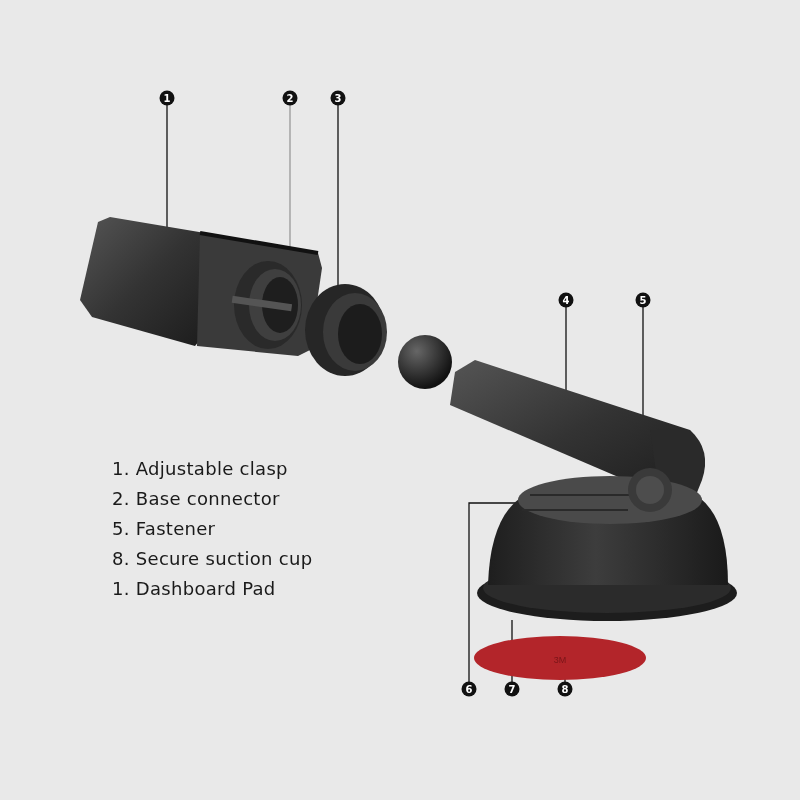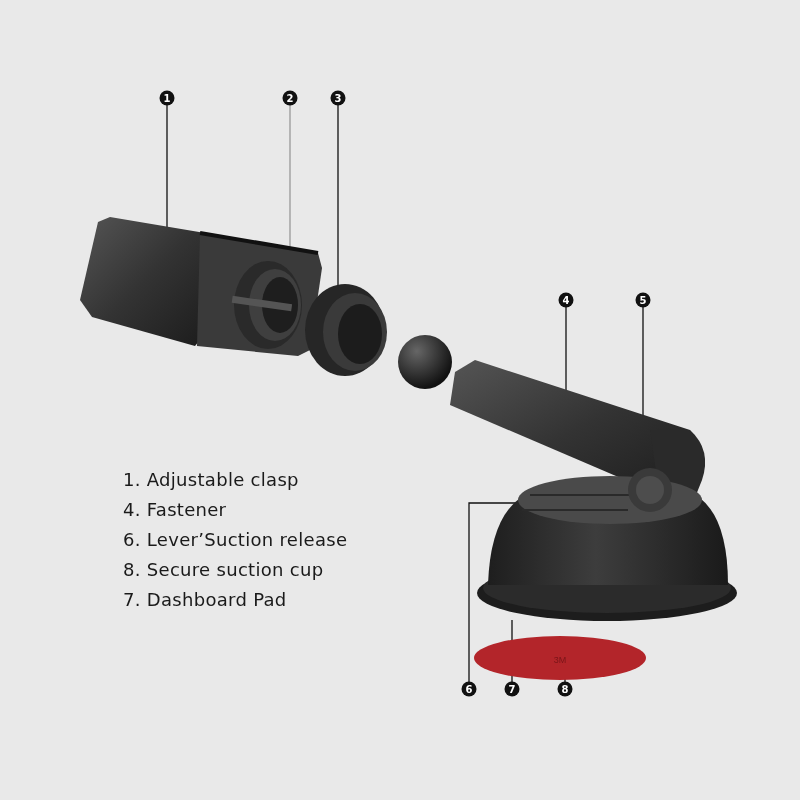--- a/index.html
+++ b/index.html
@@ -2,21 +2,21 @@
 <html><head>
 <meta charset="utf-8">
 <style>
   html, body { margin:0; padding:0; }
   body { width:800px; height:800px; background:#e9e9e9; position:relative; overflow:hidden;
          font-family:"DejaVu Sans", sans-serif; }
   #scene { position:absolute; left:0; top:0; width:800px; height:800px; }
   .marker { position:absolute; width:15px; height:15px; border-radius:50%; background:#111;
             color:#fff; font-size:10px; font-weight:bold; line-height:15px; text-align:center;
             transform:translate(-50%,-50%); }
-  .legend { position:absolute; left:112px; top:456px; margin:11px; padding:0; list-style:none; }
+  .legend { position:absolute; left:112px; top:456px; margin:0; padding:0; list-style:none; }
   .legend li { font-size:18px; color:#1a1a1a; height:30px; line-height:26px; letter-spacing:0.3px; }
 </style>
 </head>
 <body>
 
 <svg id="scene" viewBox="0 0 800 800" xmlns="http://www.w3.org/2000/svg">
   <defs>
     <linearGradient id="gDark" x1="0" y1="0" x2="1" y2="1">
       <stop offset="0" stop-color="#555"></stop>
         <stop offset="0.5" stop-color="#333"></stop>
@@ -86,17 +86,17 @@
 <div class="marker" style="left:290px;top:98px">2</div>
 <div class="marker" style="left:338px;top:98px">3</div>
 <div class="marker" style="left:566px;top:300px">4</div>
 <div class="marker" style="left:643px;top:300px">5</div>
 <div class="marker" style="left:469px;top:689px">6</div>
 <div class="marker" style="left:512px;top:689px">7</div>
 <div class="marker" style="left:565px;top:689px">8</div>
 
 <ul class="legend">
   <li>1. Adjustable clasp</li>
-  <li>4. Fastener</li>
-  <li>6. Lever’Suction release</li>
+  <li>2. Base connector</li>
+  <li>5. Fastener</li>
   <li>8. Secure suction cup</li>
-  <li>7. Dashboard Pad</li>
+  <li>1. Dashboard Pad</li>
 </ul>
 
 </body></html>

